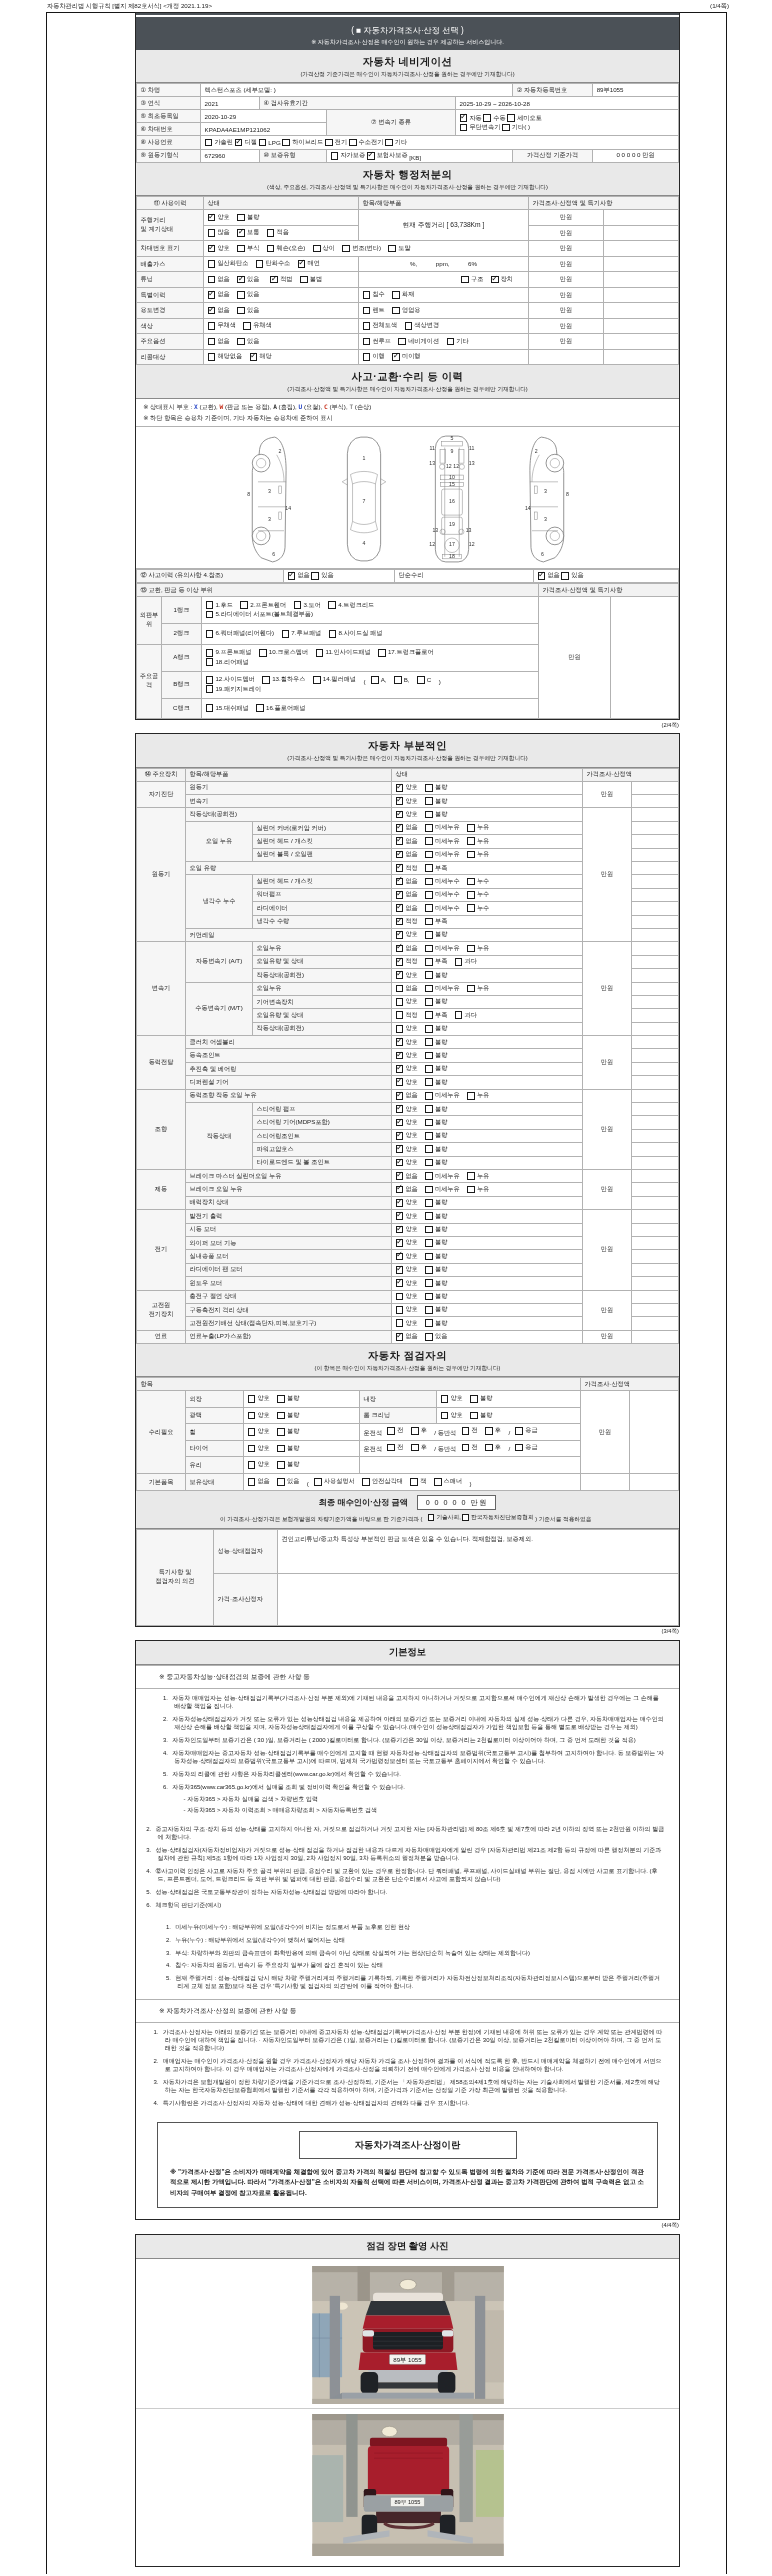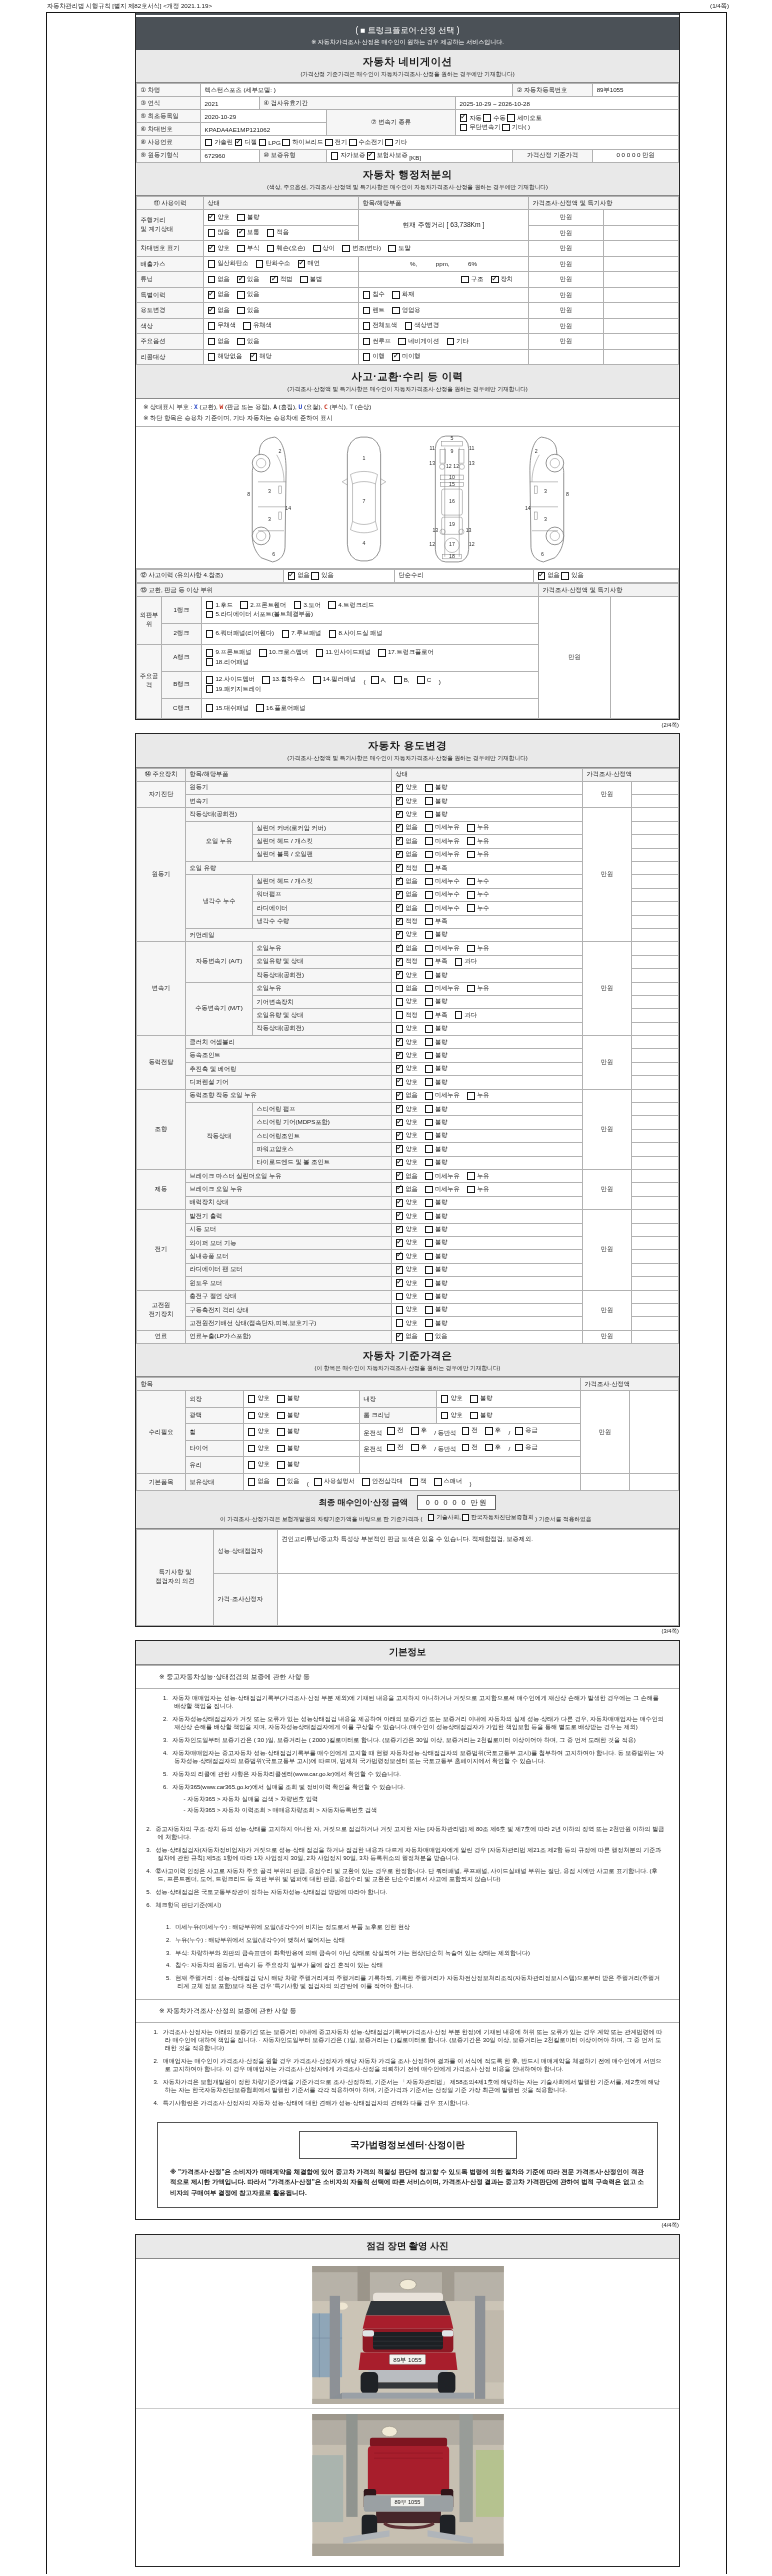--- a/index.html
+++ b/index.html
@@ -85,21 +85,21 @@
   <span>(1/4쪽)</span>
 </div>
 
 <div class="frame">
 <div class="content">
 
   <div class="sec">
     <div class="hdr-darkbar"></div>
         <div class="hdr-white"></div>
     <div class="hdrdark">
-      <div class="t2">( ■ 트렁크플로어·산정 선택 )</div>
+      <div class="t2">( ■ 자동차가격조사·산정 선택 )</div>
       <div class="t3">※ 자동차가격조사·산정은 매수인이 원하는 경우 제공하는 서비스입니다.</div>
     </div>
 
     <div class="band">
       <div class="btitle">자동차 네비게이션</div>
       <div class="bsub">(가격산정 기준가격은 매수인이 자동차가격조사·산정을 원하는 경우에만 기재합니다)</div>
     </div>
     <table>
       <colgroup>
             <col style="width:64px">
@@ -631,21 +631,21 @@
             </tr>
           </tbody>
     </table>
   </div>
 
   <div class="pgmark">(2/4쪽)</div>
   <div class="gap"></div>
 
   <div class="sec">
     <div class="band">
-      <div class="btitle">자동차 용도변경</div>
+      <div class="btitle">자동차 부분적인</div>
       <div class="bsub">(가격조사·산정액 및 특기사항은 매수인이 자동차가격조사·산정을 원하는 경우에만 기재합니다)</div>
     </div>
     <table>
       <colgroup>
             <col style="width:49px">
             <col style="width:67px">
             <col style="width:139px">
             <col style="width:191px">
             <col style="width:49px">
             <col>
@@ -1181,21 +1181,21 @@
                   <span class="cb"></span>
                   <span>있음</span>
                 </span></td>
               <td class="price" rowspan="1">만원</td>
               <td class="xtra"></td>
             </tr>
           </tbody>
     </table>
 
     <div class="band">
-      <div class="btitle">자동차 기준가격은</div>
+      <div class="btitle">자동차 점검자의</div>
       <div class="bsub">(이 항목은 매수인이 자동차가격조사·산정을 원하는 경우에만 기재합니다)</div>
     </div>
     <table>
       <colgroup>
             <col style="width:49px">
             <col style="width:58px">
             <col style="width:116px">
             <col style="width:77px">
             <col style="width:144px">
             <col style="width:49px">
@@ -1403,21 +1403,21 @@
         </div>
     <div class="nheading">※ 자동차가격조사·산정의 보증에 관한 사항 등</div>
     <div class="nbody" id="notice-b2">
           <p class="nitem"><span class="nnum">1.</span>가격조사·산정자는 아래의 보증기간 또는 보증거리 이내에 중고자동차 성능·상태점검기록부(가격조사·산정 부분 한정)에 기재된 내용에 허위 또는 오류가 있는 경우 계약 또는 관계법령에 따라 매수인에 대하여 책임을 집니다.  · 자동차인도일부터 보증기간은 (      )일, 보증거리는 (      )킬로미터로 합니다. (보증기간은 30일 이상, 보증거리는 2천킬로미터 이상이어야 하며, 그 중 먼저 도래한 것을 적용합니다)</p>
           <p class="nitem"><span class="nnum">2.</span>매매업자는 매수인이 가격조사·산정을 원할 경우 가격조사·산정자가 해당 자동차 가격을 조사·산정하여 결과를 이 서식에 적도록 한 후, 반드시 매매계약을 체결하기 전에 매수인에게 서면으로 고지하여야 합니다. 이 경우 매매업자는 가격조사·산정자에게 가격조사·산정을 의뢰하기 전에 매수인에게 가격조사·산정 비용을 안내하여야 합니다.</p>
           <p class="nitem"><span class="nnum">3.</span>자동차가격은 보험개발원이 정한 차량기준가액을 기준가격으로 조사·산정하되, 기준서는 「자동차관리법」 제58조의4제1호에 해당하는 자는 기술사회에서 발행한 기준서를, 제2호에 해당하는 자는 한국자동차진단보증협회에서 발행한 기준서를 각각 적용하여야 하며, 기준가격과 기준서는 산정일 기준 가장 최근에 발행된 것을 적용합니다.</p>
           <p class="nitem"><span class="nnum">4.</span>특기사항란은 가격조사·산정자의 자동차 성능·상태에 대한 견해가 성능·상태점검자의 견해와 다를 경우 표시합니다.</p>
         </div>
     <div class="infobox-wrap">
       <div class="infobox">
-        <div class="ititle">국가법령정보센터·산정이란</div>
+        <div class="ititle">자동차가격조사·산정이란</div>
         <div class="ibody">※ "가격조사·산정"은 소비자가 매매계약을 체결함에 있어 중고차 가격의 적절성 판단에 참고할 수 있도록 법령에 의한 절차와 기준에 따라 전문 가격조사·산정인이 객관적으로 제시한 가액입니다. 따라서 "가격조사·산정"은 소비자의 자율적 선택에 따른 서비스이며, 가격조사·산정 결과는 중고차 가격판단에 관하여 법적 구속력은 없고 소비자의 구매여부 결정에 참고자료로 활용됩니다.</div>
       </div>
     </div>
   </div>
 
   <div class="pgmark">(4/4쪽)</div>
   <div class="gap"></div>
 
   <div class="sec">
     <div class="band-sm">점검 장면 촬영 사진</div>

